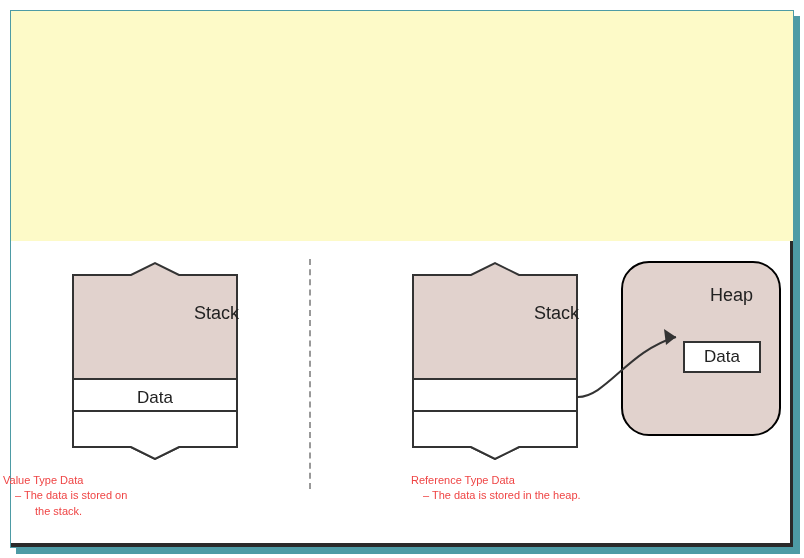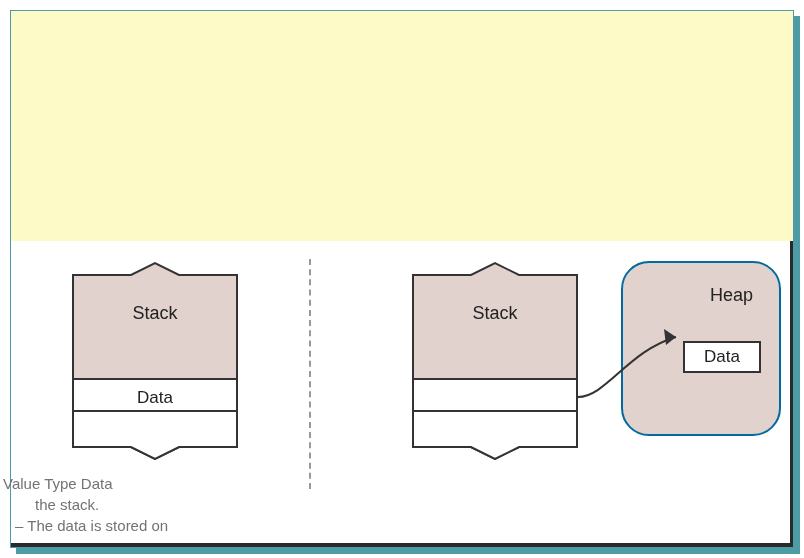--- a/index.html
+++ b/index.html
@@ -57,21 +57,21 @@
     height: 200px;
   }
   .stack-left { top: 20px; left: 60px; }
   .stack-right { top: 20px; left: 400px; }
   .stack-svg { width: 100%; height: 100%; }
   .stack-label {
     position: absolute;
     top: 42px;
     left: 0;
     width: 100%;
-    text-align: center;
+    text-align: right;
     font-size: 18px;
     color: #222;
   }
   .data-row {
     position: absolute;
     top: 122px;
     left: 2px;
     right: 2px;
     height: 30px;
     line-height: 30px;
@@ -80,21 +80,21 @@
     color: #222;
   }
   
   .heap-box {
     position: absolute;
     top: 20px;
     left: 610px;
     width: 160px;
     height: 175px;
     background: #e1d2cd;
-    border: 2px solid #0369a1;
+    border: 2px solid #000000;
     border-radius: 28px;
   }
   .heap-label {
     position: absolute;
     top: 22px;
     right: 26px;
     font-size: 18px;
     color: #222;
   }
   .data-box {
@@ -115,22 +115,22 @@
     position: absolute;
     top: 70px;
     left: 555px;
     width: 130px;
     height: 90px;
     overflow: visible;
   }
   
   .caption {
     position: absolute;
-    font-size: 15px;
-    color: #737373;
+    font-size: 11px;
+    color: #ef4444;
     line-height: 1.4;
   }
   .caption-left { top: 232px; left: -8px; width: 280px; }
   .caption-right { top: 232px; left: 400px; width: 360px; }
   .caption-title { display: block; }
   .caption-line { display: block; padding-left: 22px; text-indent: -10px; }
 </style>
 </head>
 <body>
 
@@ -175,22 +175,24 @@
         <div class="data-box">Data</div>
       </div>
 
       <svg class="arrow-svg" viewBox="0 0 130 90">
         <path d="M12 86 C 40 86, 62 40, 110 26" fill="none" stroke="#333" stroke-width="2"></path>
         <polygon points="110,26 98,18 100,34" fill="#333"></polygon>
       </svg>
 
       <div class="caption caption-left">
         <span class="caption-title">Value Type Data</span>
+        <span class="caption-line">– The data is stored on</span>
         <span class="caption-line" style="padding-left:32px;text-indent:0;">   the stack.</span>
-        <span class="caption-line">– The data is stored on</span>
       </div>
 
       <div class="caption caption-right">
+        <span class="caption-title">Reference Type Data</span>
+        <span class="caption-line">– The data is stored in the heap.</span>
       </div>
 
     </div>
   </div>
 </div>
 
 </body></html>

